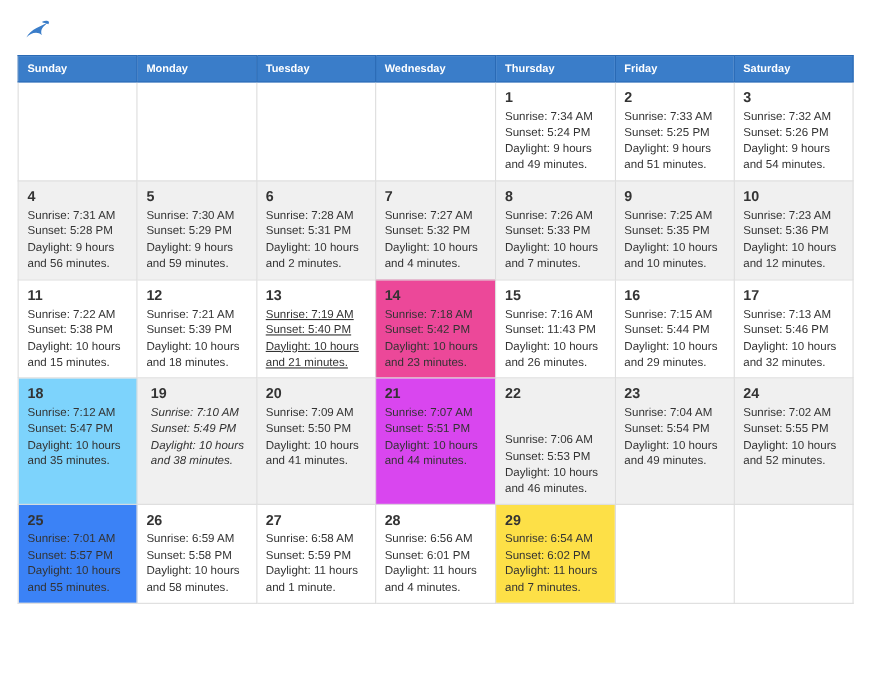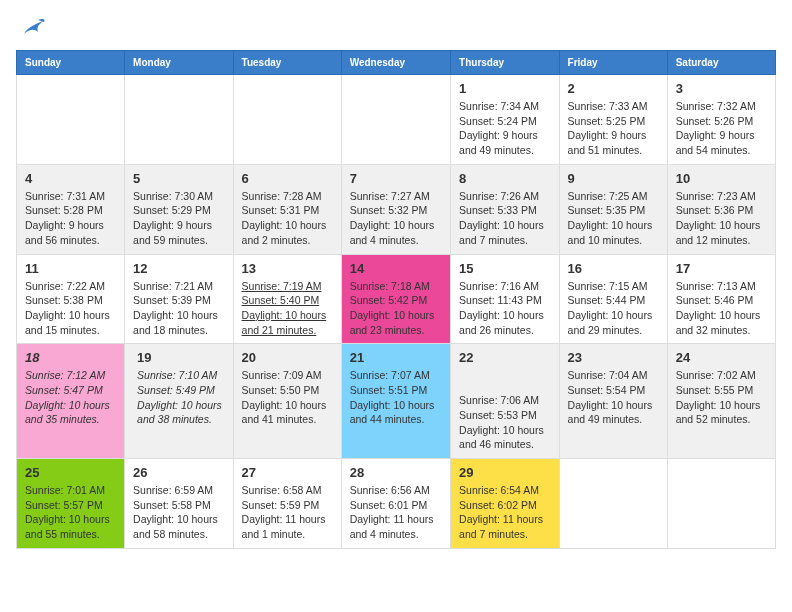--- a/index.html
+++ b/index.html
@@ -259,42 +259,42 @@
         </td>
         <td style="background-color: rgb(255, 255, 255);">
           <span class="day-number">17</span>
           <div class="day-info" style="white-space: pre-line;">Sunrise: 7:13 AM
 Sunset: 5:46 PM
 Daylight: 10 hours
 and 32 minutes.</div>
         </td>
       </tr>
       <tr>
-        <td style="background-color: #f9a8d4; font-style: italic;">
+        <td style="background-color: #7dd3fc;">
           <span class="day-number">18</span>
           <div class="day-info" style="white-space: pre-line;">Sunrise: 7:12 AM
 Sunset: 5:47 PM
 Daylight: 10 hours
 and 35 minutes.</div>
         </td>
         <td style="background-color: rgb(240, 240, 240); padding-left: 12px;">
           <span class="day-number">19</span>
           <div class="day-info" style="white-space: pre-line; font-style: italic;">Sunrise: 7:10 AM
 Sunset: 5:49 PM
 Daylight: 10 hours
 and 38 minutes.</div>
         </td>
         <td style="background-color: rgb(240, 240, 240);">
           <span class="day-number">20</span>
           <div class="day-info" style="white-space: pre-line;">Sunrise: 7:09 AM
 Sunset: 5:50 PM
 Daylight: 10 hours
 and 41 minutes.</div>
         </td>
-        <td style="background-color: #7dd3fc;">
+        <td style="background-color: #d946ef;">
           <span class="day-number">21</span>
           <div class="day-info" style="white-space: pre-line;">Sunrise: 7:07 AM
 Sunset: 5:51 PM
 Daylight: 10 hours
 and 44 minutes.</div>
         </td>
         <td style="background-color: rgb(240, 240, 240);">
           <span class="day-number">22</span>
           <div class="day-info" style="white-space: pre-line; margin-top: 28px;">Sunrise: 7:06 AM
 Sunset: 5:53 PM
@@ -310,21 +310,21 @@
         </td>
         <td style="background-color: rgb(240, 240, 240);">
           <span class="day-number">24</span>
           <div class="day-info" style="white-space: pre-line;">Sunrise: 7:02 AM
 Sunset: 5:55 PM
 Daylight: 10 hours
 and 52 minutes.</div>
         </td>
       </tr>
       <tr>
-        <td style="background-color: #84cc16;">
+        <td style="background-color: #3b82f6;">
           <span class="day-number">25</span>
           <div class="day-info" style="white-space: pre-line;">Sunrise: 7:01 AM
 Sunset: 5:57 PM
 Daylight: 10 hours
 and 55 minutes.</div>
         </td>
         <td style="background-color: rgb(255, 255, 255);">
           <span class="day-number">26</span>
           <div class="day-info" style="white-space: pre-line;">Sunrise: 6:59 AM
 Sunset: 5:58 PM

